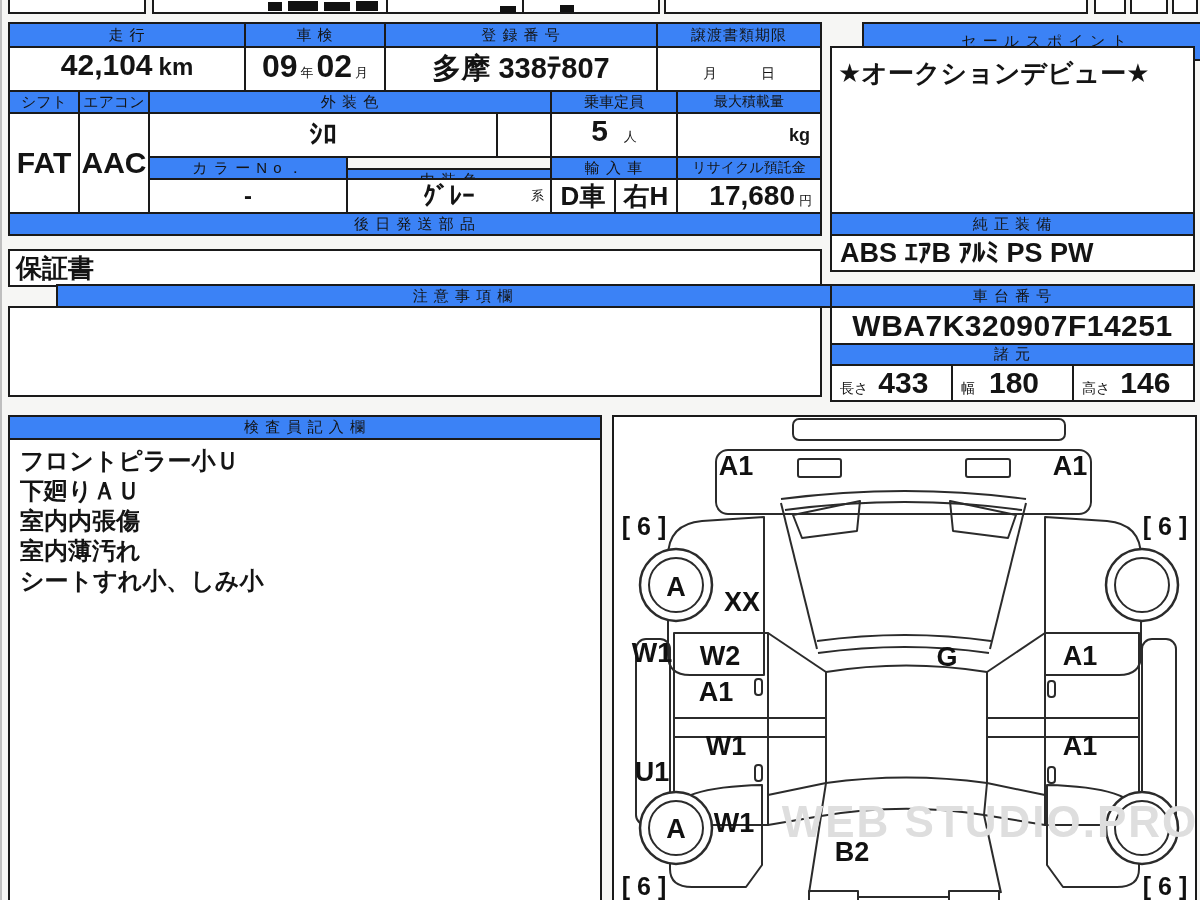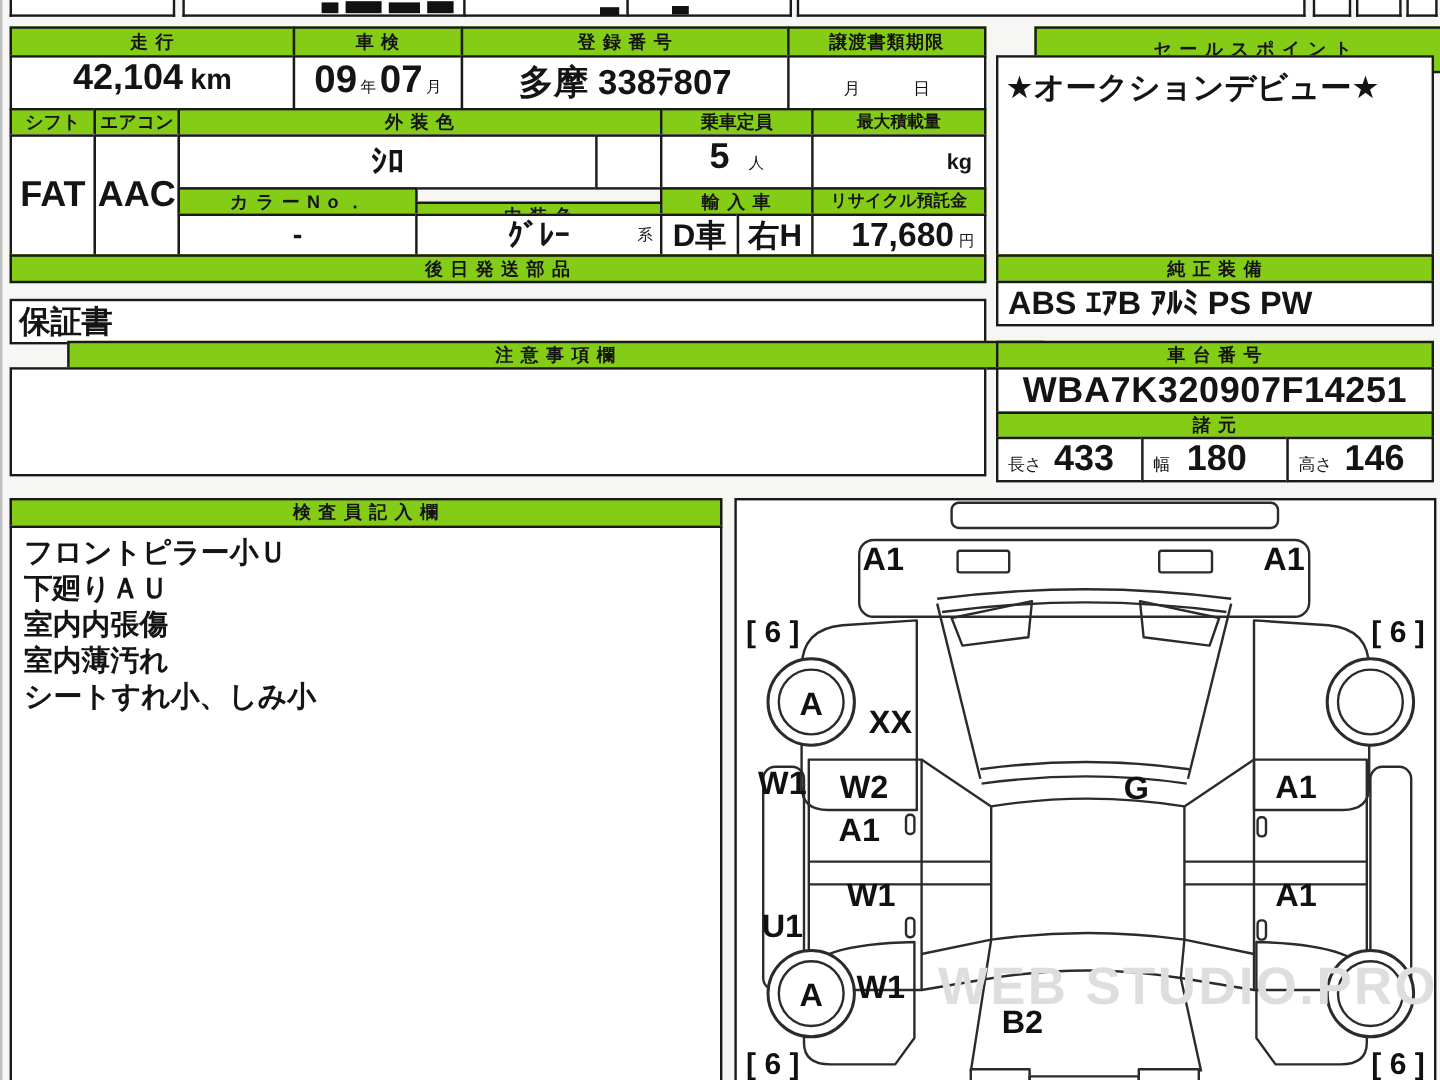--- a/index.html
+++ b/index.html
@@ -1,21 +1,21 @@
 <!DOCTYPE html>
 <html><head>
 <meta charset="utf-8">
 <style>
   html,body{margin:0;padding:0;}
   body{width:1200px;height:900px;overflow:hidden;background:#f6f6f4;
        font-family:"Liberation Sans","DejaVu Sans",sans-serif;color:#141414;}
   #page{position:relative;width:1200px;height:900px;overflow:hidden;}
   .cell{position:absolute;box-sizing:border-box;border:2px solid #1a1a1a;background:#fff;
         display:flex;align-items:center;justify-content:center;}
-  .hdr{background:#84cc16;font-size:15px;letter-spacing:1px;font-weight:bold;}
+  .hdr{background:#3b82f6;font-size:15px;letter-spacing:1px;font-weight:normal;}
   .val{font-weight:bold;font-size:28px;}
   .baseline{align-items:baseline;}
   .unit{font-size:13px;font-weight:normal;}
   .cut{border-top:none;}
   .frag{position:absolute;background:#111;}
   .leftline{position:absolute;left:0;top:0;width:2px;height:900px;background:#bfbfbf;}
   .insp-line{font-size:24px;font-weight:bold;line-height:30px;white-space:nowrap;}
   svg{display:block;}
   .car path,.car rect,.car circle{fill:none;stroke:#2b2b2b;stroke-width:2;stroke-linejoin:round;}
   .car .wheel{fill:#ffffff;stroke-width:2.5;}
@@ -58,21 +58,21 @@
       <span>譲渡書類期限</span>
     </div>
 
   <div class="cell val baseline" style="left:8px;top:46px;width:238px;height:46px;gap:6px;">
     <span style="font-size:30px;">42,104</span>
     <span style="font-size:24px;">km</span>
   </div>
   <div class="cell val baseline" style="left:244px;top:46px;width:142px;height:46px;gap:3px;">
     <span style="font-size:32px;">09</span>
     <span class="unit">年</span>
-    <span style="font-size:32px;">07</span>
+    <span style="font-size:32px;">02</span>
     <span class="unit">月</span>
   </div>
   <div class="cell val" style="left:384px;top:46px;width:274px;height:46px;font-size:29px;">
     <span>多摩 338ﾃ807</span>
   </div>
   <div class="cell" style="left:656px;top:46px;width:166px;height:46px;align-items:flex-end;padding-bottom:7px;gap:44px;font-size:14px;">
     <span>月</span>
     <span>日</span>
   </div>
 

